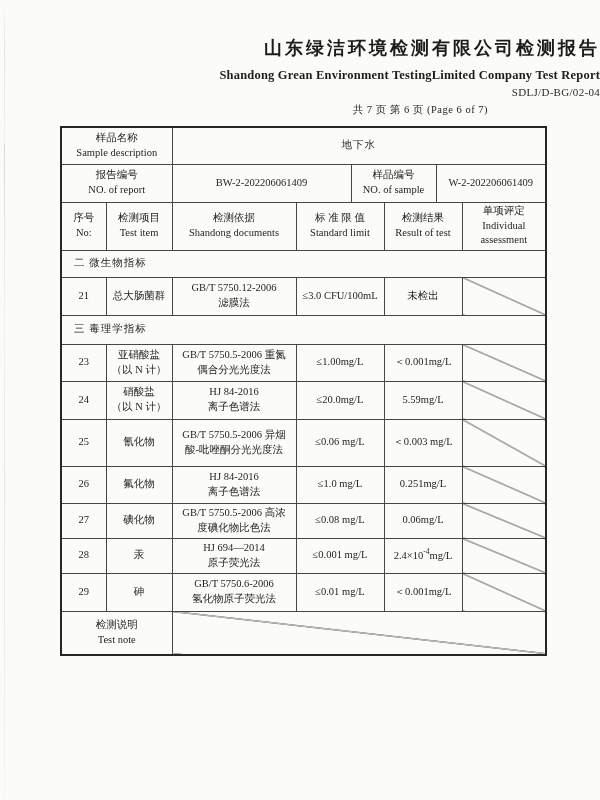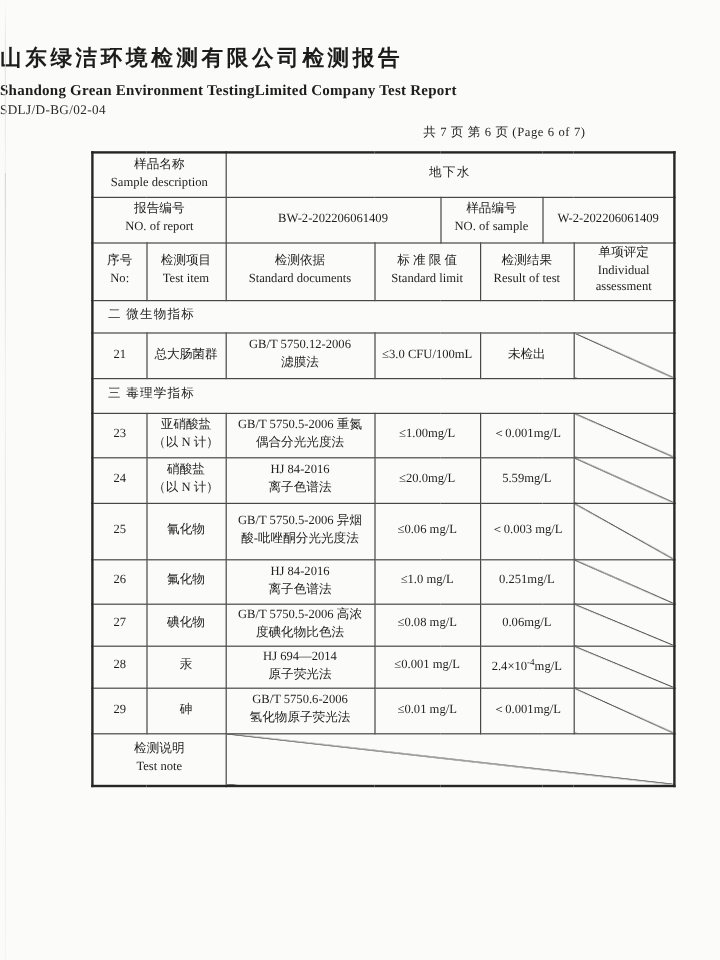--- a/index.html
+++ b/index.html
@@ -9,40 +9,40 @@
     font-family:"Liberation Serif","DejaVu Serif",serif;
     color:#222;
     position:relative;
     overflow:hidden;
   }
   .scan-edge{
     position:absolute;left:4px;top:0;width:1px;height:800px;
     background:linear-gradient(#fbfbf9 0%,#d8d8d4 6%,#eeeeea 18%,#c9c9c5 13%,#efefec 40%,#dcdcd8 60%,#f2f2ef 100%);
     opacity:.7;
   }
-  .hdr{width:600px;text-align:left;}
+  .hdr{width:600px;text-align:right;}
   .title-zh{
     margin:36px 0 0 0;
     font-size:18px;font-weight:bold;letter-spacing:3px;
     color:#1c1c1c;
   }
   .title-en{
     margin-top:8px;
     font-size:12.5px;font-weight:bold;letter-spacing:.2px;color:#1d1d1d;
   }
   .doc-code{
     margin-top:3px;
     font-size:11px;color:#2a2a2a;letter-spacing:.3px;
   }
   .page-indicator{
     position:absolute;top:103px;right:112px;
     font-size:10.5px;color:#1f1f1f;letter-spacing:.5px;
   }
   table.rep{
-    position:absolute;left:76px;top:126px;
+    position:absolute;left:60px;top:126px;
     width:485px;
     border-collapse:collapse;
     table-layout:fixed;
     font-size:10.5px;
     color:#1e1e1e;
   }
   table.rep td{
     border:1px solid #474747;
     text-align:center;
     vertical-align:middle;
@@ -115,21 +115,21 @@
     <td>
       <div>序号</div>
       <div>No:</div>
     </td>
     <td>
       <div>检测项目</div>
       <div>Test item</div>
     </td>
     <td>
       <div>检测依据</div>
-      <div>Standard documents</div>
+      <div>Shandong documents</div>
     </td>
     <td colspan="2">
       <div>标 准 限 值</div>
       <div>Standard limit</div>
     </td>
     <td colspan="2">
       <div>检测结果</div>
       <div>Result of test</div>
     </td>
     <td>

